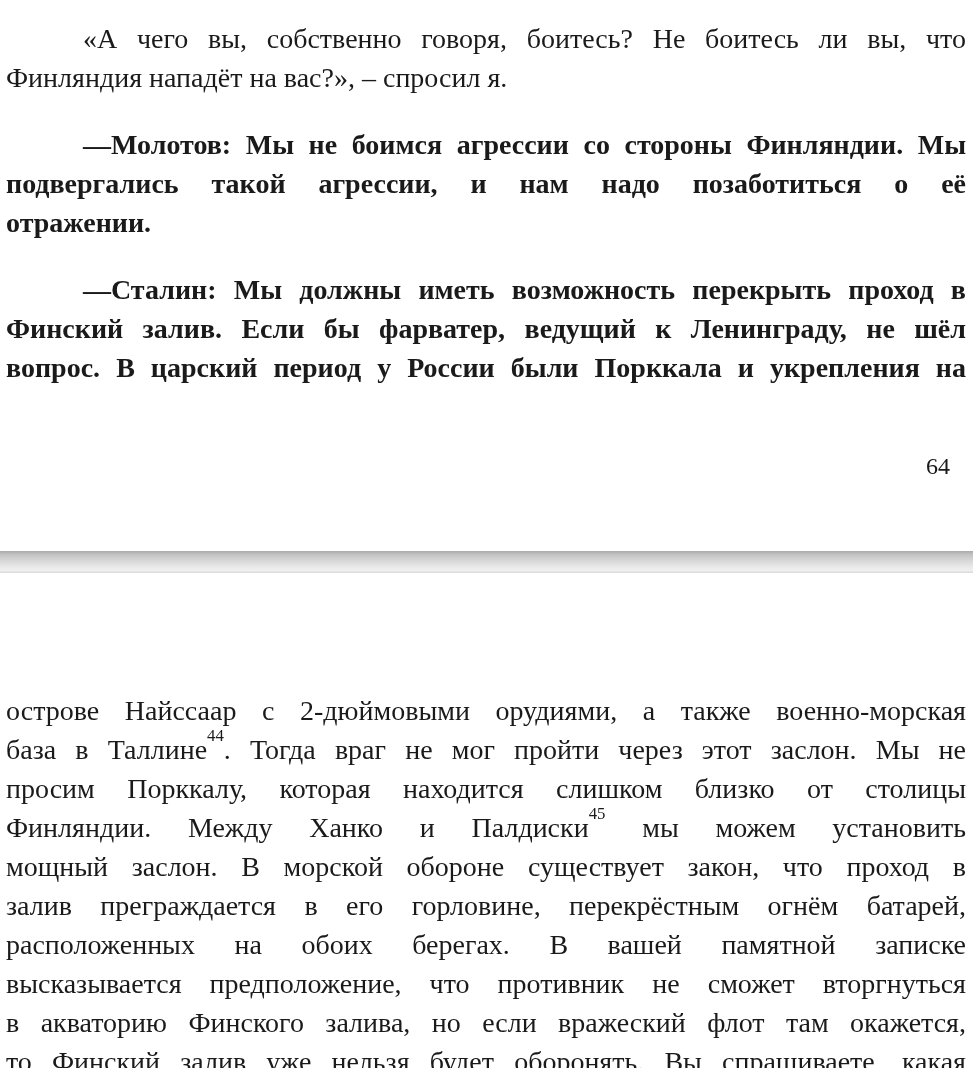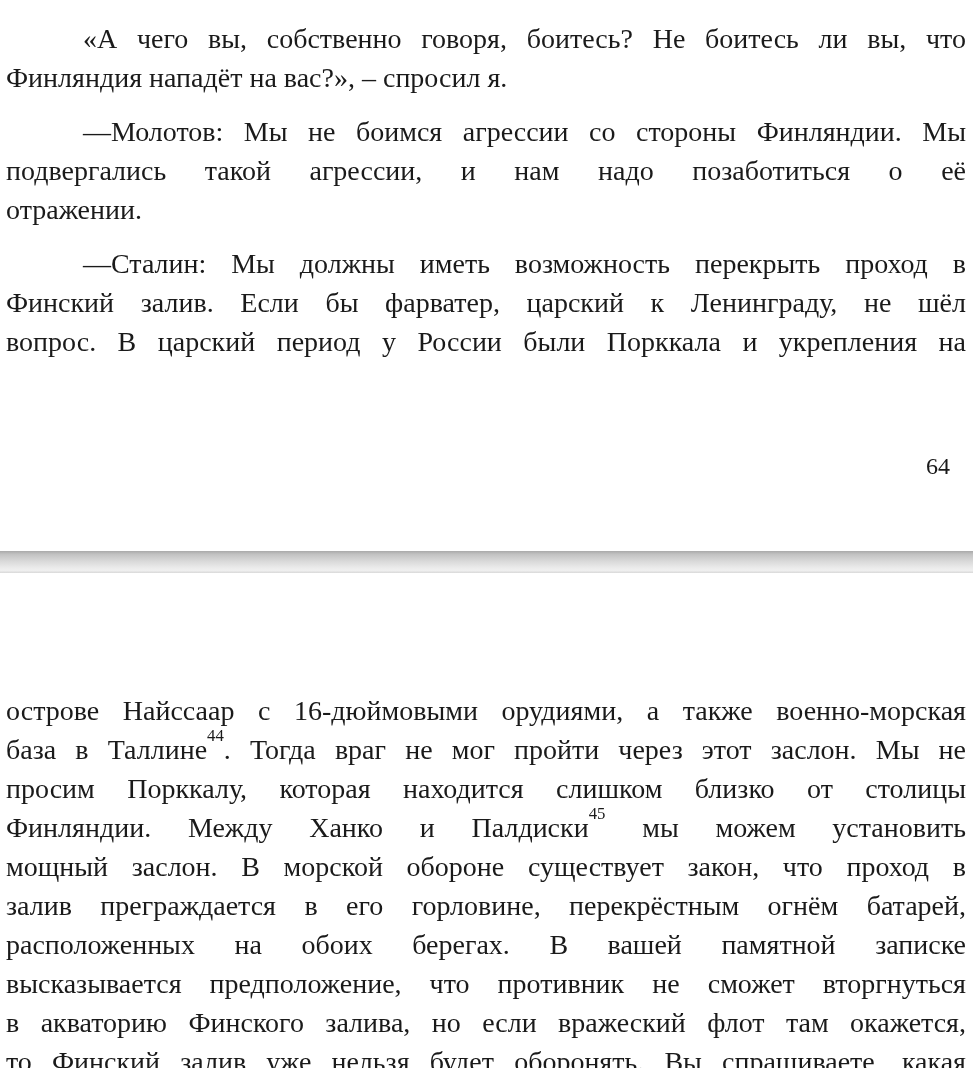--- a/index.html
+++ b/index.html
@@ -17,21 +17,21 @@
     color: #1a1a1a;
   }
   .page-content {
     position: absolute;
     left: 6px;
     right: 7px;
   }
   #page1-content { top: 19px; }
   #page2-content { top: 691px; }
   .para { margin: 0; }
-  .para + .para { margin-top: 15px; }
+  .para + .para { margin-top: 28px; font-weight: bold; }
   .line {
     font-size: 28px;
     line-height: 39px;
     text-align: justify;
     text-align-last: justify;
   }
   .line.para-end { text-align-last: left; }
   .line.indent { text-indent: 77px; }
   sup.fnote {
     font-size: 0.6em;
@@ -72,32 +72,32 @@
         <div class="line indent">«А чего вы, собственно говоря, боитесь? Не боитесь ли вы, что</div>
         <div class="line para-end">Финляндия нападёт на вас?», – спросил я.</div>
       </div>
       <div class="para">
         <div class="line indent">—Молотов: Мы не боимся агрессии со стороны Финляндии. Мы</div>
         <div class="line">подвергались такой агрессии, и нам надо позаботиться о её</div>
         <div class="line para-end">отражении.</div>
       </div>
       <div class="para">
         <div class="line indent">—Сталин: Мы должны иметь возможность перекрыть проход в</div>
-        <div class="line">Финский залив. Если бы фарватер, царский к Ленинграду, не шёл</div>
+        <div class="line">Финский залив. Если бы фарватер, ведущий к Ленинграду, не шёл</div>
         <div class="line">вопрос. В царский период у России были Порккала и укрепления на</div>
       </div>
     </div>
 
   <div class="page-number">64</div>
 
   <div class="page-separator"></div>
 
   <div class="page-content" id="page2-content" style="color: rgb(26, 26, 26);">
       <div class="para">
-        <div class="line">острове Найссаар с 16-дюймовыми орудиями, а также военно-морская</div>
+        <div class="line">острове Найссаар с 2-дюймовыми орудиями, а также военно-морская</div>
         <div class="line">база в Таллине<sup class="fnote">44</sup>. Тогда враг не мог пройти через этот заслон. Мы не</div>
         <div class="line">просим Порккалу, которая находится слишком близко от столицы</div>
         <div class="line">Финляндии. Между Ханко и Палдиски<sup class="fnote">45</sup> мы можем установить</div>
         <div class="line">мощный заслон. В морской обороне существует закон, что проход в</div>
         <div class="line">залив преграждается в его горловине, перекрёстным огнём батарей,</div>
         <div class="line">расположенных на обоих берегах. В вашей памятной записке</div>
         <div class="line">высказывается предположение, что противник не сможет вторгнуться</div>
         <div class="line">в акваторию Финского залива, но если вражеский флот там окажется,</div>
         <div class="line">то Финский залив уже нельзя будет оборонять. Вы спрашиваете, какая</div>
       </div>

